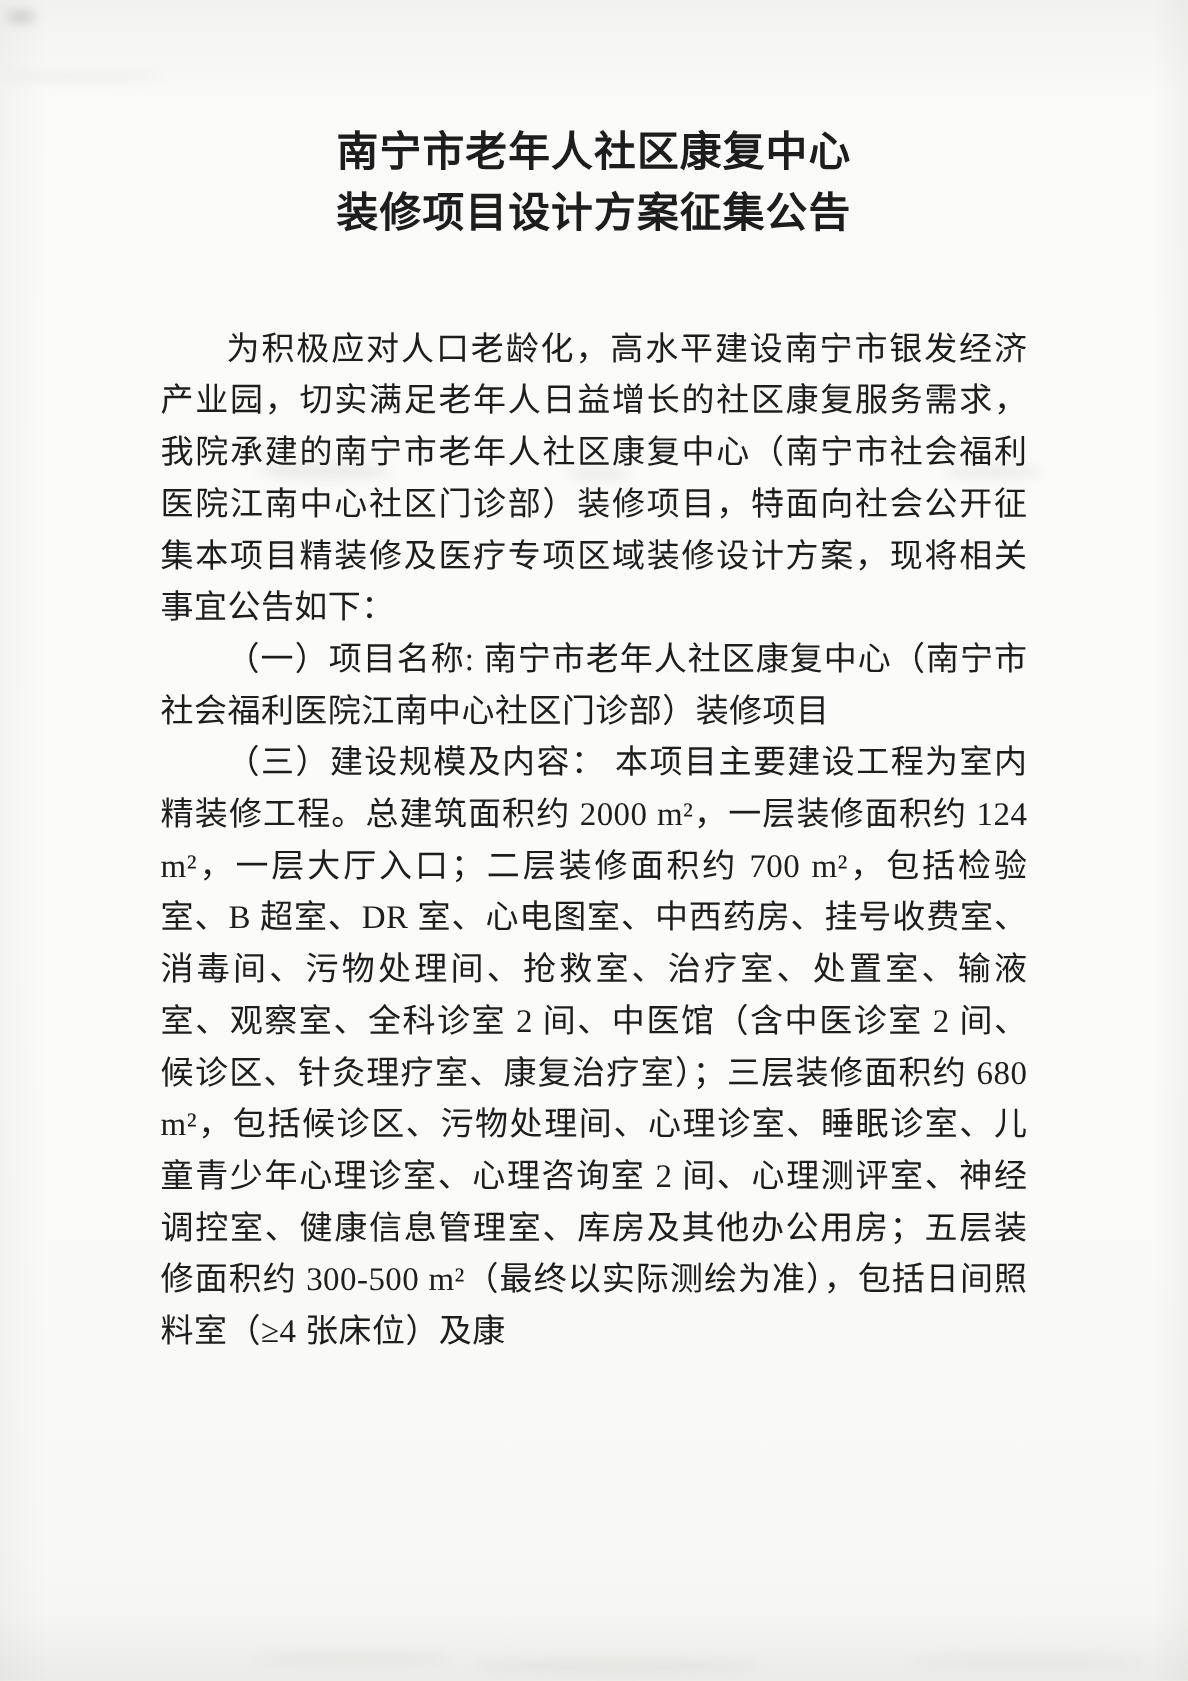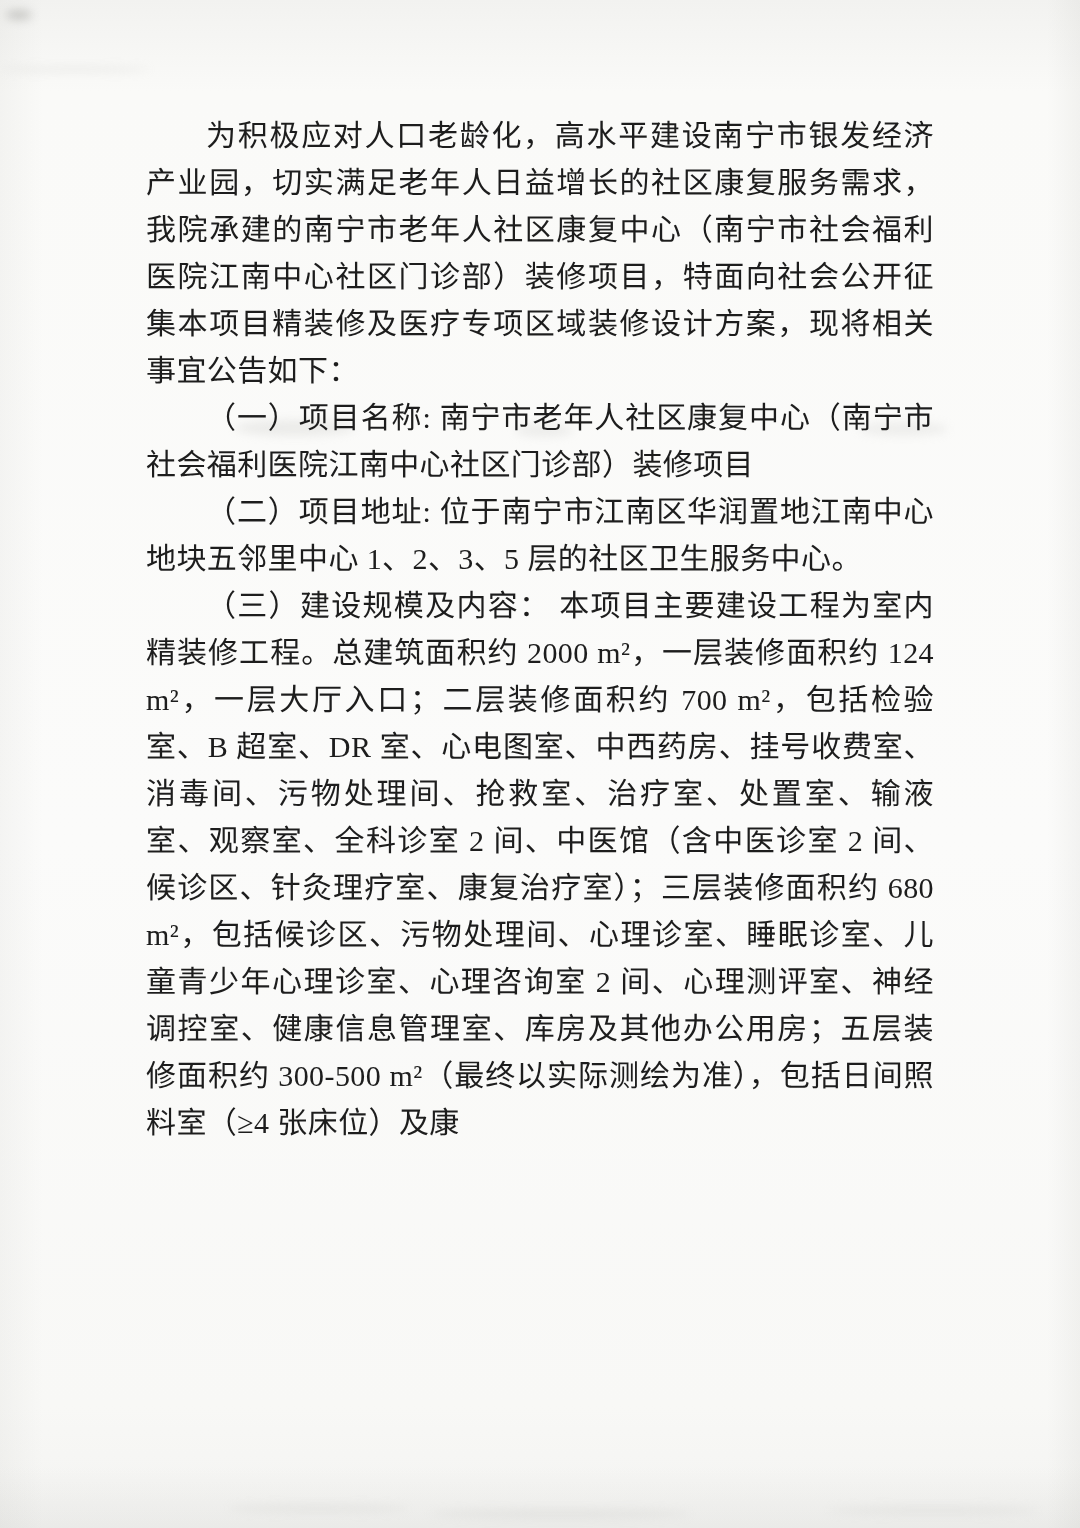--- a/index.html
+++ b/index.html
@@ -35,21 +35,21 @@
   .title {
     margin: 112px 0 0 0;
     text-align: center;
     font-size: 38px;
     line-height: 55px;
     font-weight: bold;
     letter-spacing: 1px;
   }
   .title .tl { display: block; }
   .body-text {
-    margin-top: 28px;
+    margin-top: 72px;
     font-size: 30px;
     line-height: 47px;
     text-align: justify;
     letter-spacing: 0.4px;
   }
   .para {
     margin: 0;
     text-indent: 2em;
   }
   .sec-heading {
@@ -87,28 +87,29 @@
   <div class="smudge sm1"></div>
   <div class="smudge sm2"></div>
   <div class="smudge sm3"></div>
   <div class="smudge sm5"></div>
   <div class="smudge sm6"></div>
   <div class="smudge sm7"></div>
 
   <div class="content">
 
     <h1 class="title">
+      <span class="tl">南宁市老年人社区康复中心</span>
+      <span class="tl">装修项目设计方案征集公告</span>
     </h1>
 
     <div class="body-text">
 
       <p class="para">为积极应对人口老龄化，高水平建设南宁市银发经济产业园，切实满足老年人日益增长的社区康复服务需求，我院承建的南宁市老年人社区康复中心（南宁市社会福利医院江南中心社区门诊部）装修项目，特面向社会公开征集本项目精装修及医疗专项区域装修设计方案，现将相关事宜公告如下：</p>
 
 
       <p class="para"><span class="item-label">（一）项目名称: </span><span>南宁市老年人社区康复中心（南宁市社会福利医院江南中心社区门诊部）装修项目</span></p>
 
-      <p class="para"><span class="item-label">（二）项目地址: </span><span>位于南宁市江南区华润置地江南中心地块五邻里中心 1、2、3、5 层的社区卫生服务中心。</span></p>
 
       <p class="para"><span class="item-label">（三）建设规模及内容： </span><span>本项目主要建设工程为室内精装修工程。总建筑面积约 2000 m²，一层装修面积约 124 m²，一层大厅入口；二层装修面积约 700 m²，包括检验室、B 超室、DR 室、心电图室、中西药房、挂号收费室、消毒间、污物处理间、抢救室、治疗室、处置室、输液室、观察室、全科诊室 2 间、中医馆（含中医诊室 2 间、候诊区、针灸理疗室、康复治疗室）；三层装修面积约 680 m²，包括候诊区、污物处理间、心理诊室、睡眠诊室、儿童青少年心理诊室、心理咨询室 2 间、心理测评室、神经调控室、健康信息管理室、库房及其他办公用房；五层装修面积约 300-500 m²（最终以实际测绘为准），包括日间照料室（≥4 张床位）及康</span></p>
 
     </div>
   </div>
 </div>
 
 </body></html>

